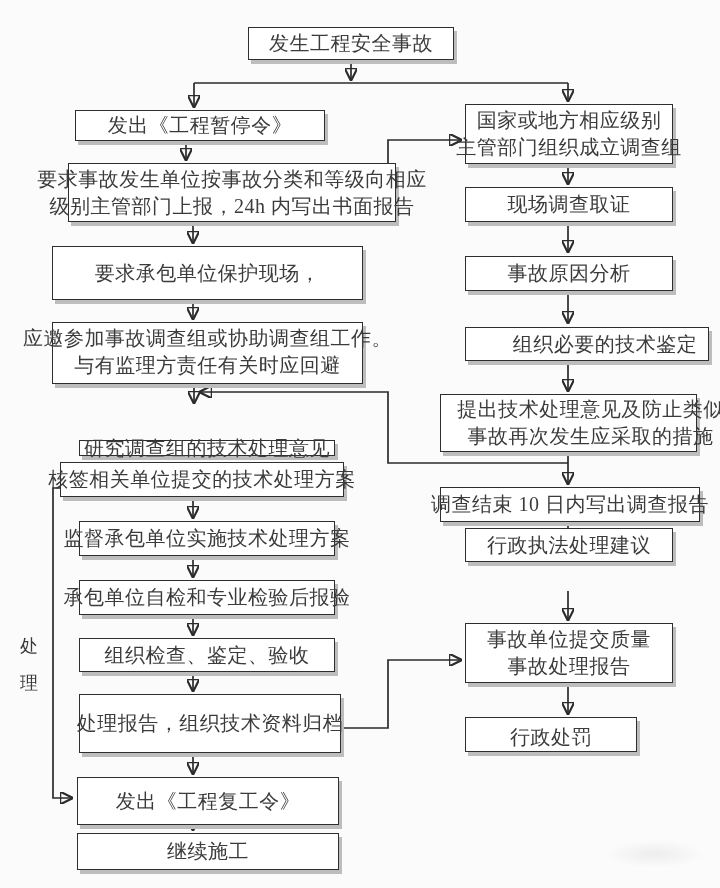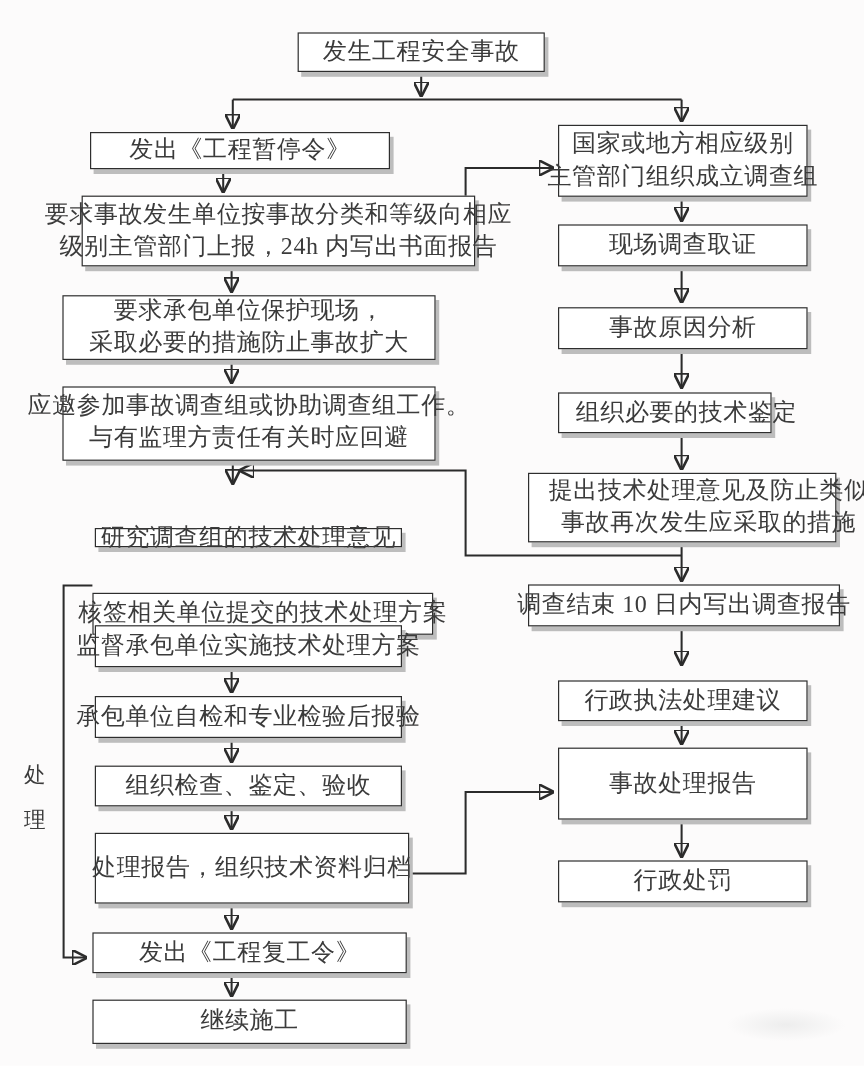--- a/index.html
+++ b/index.html
@@ -87,95 +87,95 @@
     <span>发出《工程暂停令》</span>
   </div>
 
   <div class="node" style="left:52px;top:163px;width:328px;height:59px;margin-left:16px;">
     <span>要求事故发生单位按事故分类和等级向相应</span>
     <span>级别主管部门上报，24h 内写出书面报告</span>
   </div>
 
   <div class="node" style="left:52px;top:246px;width:311px;height:54px;">
     <span>要求承包单位保护现场，</span>
-    <span>采取必要的措施防止事故扩大</span>
   </div>
 
   <div class="node" style="left:52px;top:322px;width:311px;height:62px;font-family:Liberation Mono, monospace;">
     <span>应邀参加事故调查组或协助调查组工作。</span>
     <span>与有监理方责任有关时应回避</span>
   </div>
 
   <div class="node" style="left:79px;top:396px;width:256px;height:16px;margin-top:44px;">
     <span>研究调查组的技术处理意见</span>
   </div>
 
-  <div class="node" style="left:77px;top:462px;width:284px;height:35px;margin-top:32px;">
+  <div class="node" style="left:60px;top:462px;width:284px;height:35px;">
     <span>核签相关单位提交的技术处理方案</span>
   </div>
 
   <div class="node" style="left:79px;top:521px;width:256px;height:35px;">
     <span>监督承包单位实施技术处理方案</span>
   </div>
 
   <div class="node" style="left:79px;top:580px;width:256px;height:35px;">
     <span>承包单位自检和专业检验后报验</span>
   </div>
 
   <div class="node" style="left:79px;top:638px;width:256px;height:34px;">
     <span>组织检查、鉴定、验收</span>
   </div>
 
   <div class="node" style="left:79px;top:694px;width:262px;height:59px;">
     <span>处理报告，组织技术资料归档</span>
   </div>
 
-  <div class="node" style="left:77px;top:777px;width:262px;height:34px;">
+  <div class="node" style="left:77px;top:777px;width:262px;height:48px;">
     <span>发出《工程复工令》</span>
   </div>
 
   <div class="node" style="left:77px;top:833px;width:262px;height:37px;">
     <span>继续施工</span>
   </div>
 
   <div class="node" style="left:465px;top:104px;width:208px;height:60px;">
     <span>国家或地方相应级别</span>
     <span>主管部门组织成立调查组</span>
   </div>
 
   <div class="node" style="left:465px;top:187px;width:208px;height:35px;">
     <span>现场调查取证</span>
   </div>
 
   <div class="node" style="left:465px;top:256px;width:208px;height:35px;">
     <span>事故原因分析</span>
   </div>
 
-  <div class="node" style="left:465px;top:327px;width:178px;height:34px;padding-left:36px;">
+  <div class="node" style="left:465px;top:327px;width:244px;height:34px;padding-left:36px;">
     <span>组织必要的技术鉴定</span>
   </div>
 
   <div class="node" style="left:440px;top:394px;width:257px;height:58px;padding-left:44px;">
     <span>提出技术处理意见及防止类似</span>
     <span>事故再次发生应采取的措施</span>
   </div>
 
   <div class="node" style="left:440px;top:487px;width:260px;height:35px;">
     <span>调查结束 10 日内写出调查报告</span>
   </div>
 
-  <div class="node" style="left:465px;top:567px;width:208px;height:34px;">
+  <div class="node" style="left:465px;top:528px;width:208px;height:34px;">
     <span>行政执法处理建议</span>
   </div>
 
   <div class="node" style="left:465px;top:623px;width:208px;height:60px;">
+    <span>事故单位提交质量</span>
     <span>事故处理报告</span>
   </div>
 
-  <div class="node" style="left:465px;top:717px;width:208px;height:35px;">
+  <div class="node" style="left:465px;top:717px;width:172px;height:35px;justify-content:flex-end;">
     <span>行政处罚</span>
   </div>
 
   <div class="side-label">
     <span>处</span>
     <span>理</span>
   </div>
 
 </div>
 

